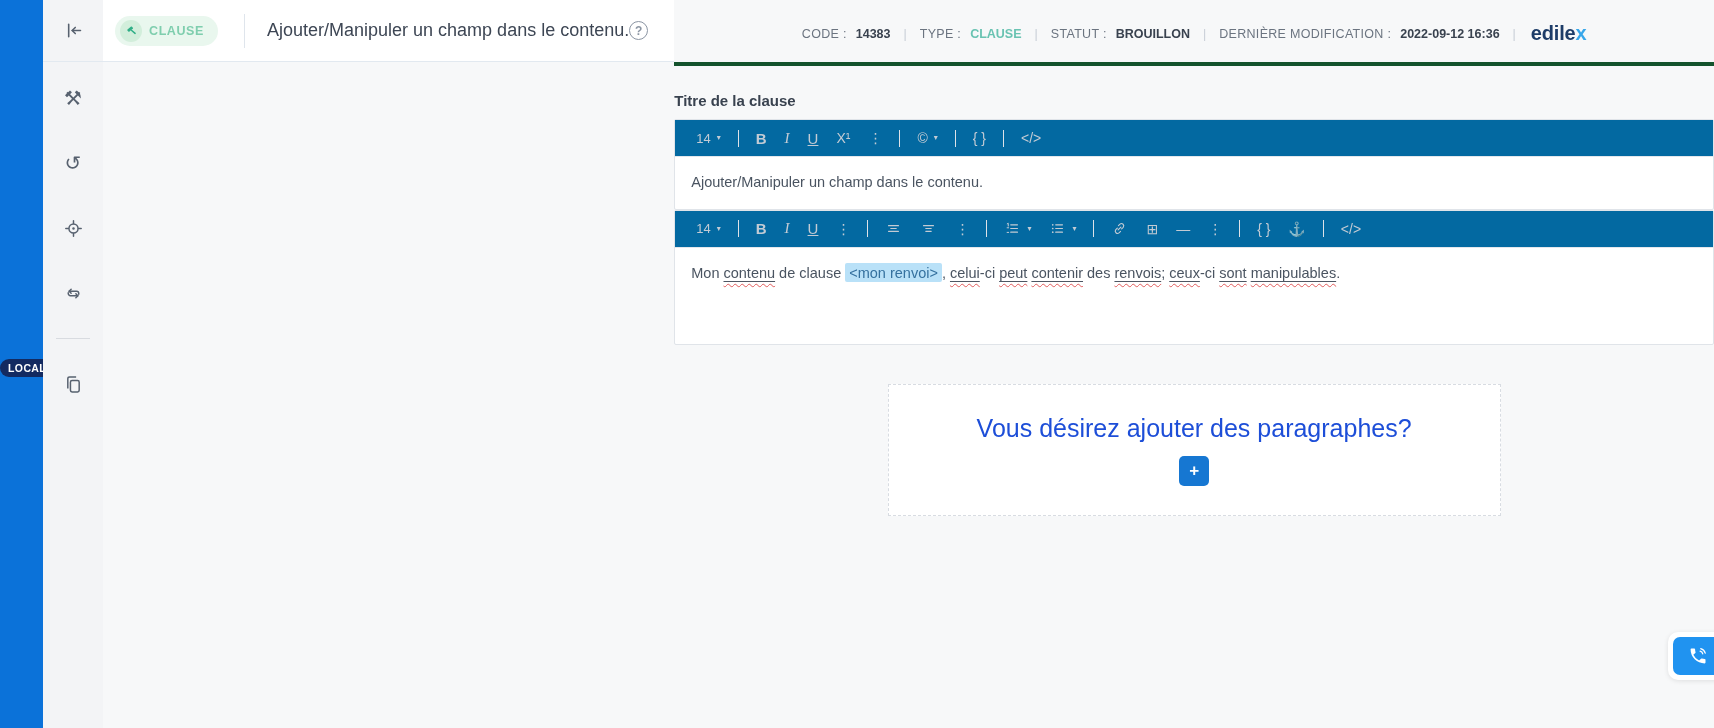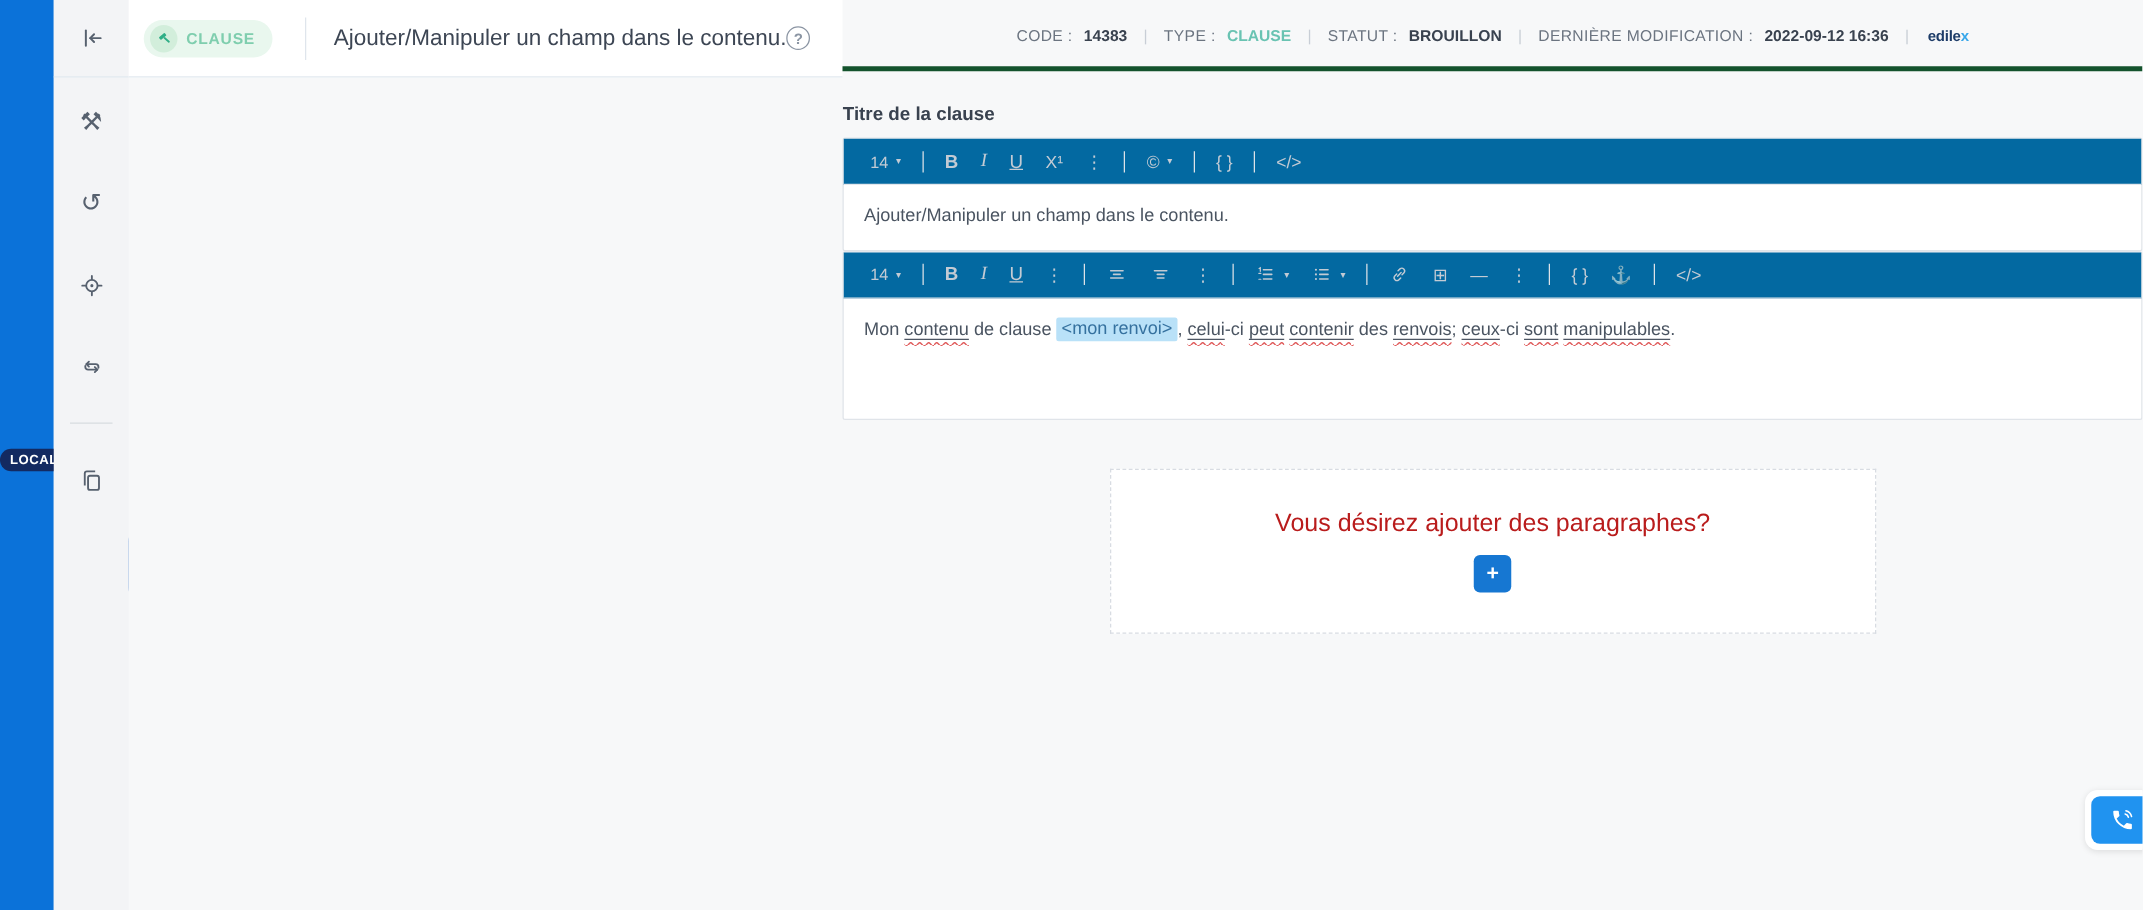--- a/index.html
+++ b/index.html
@@ -36,42 +36,42 @@
   .page-title{font-size:18px;font-weight:400;color:#3d4654;margin-left:22px;white-space:nowrap}
   .help-btn{margin-left:auto;width:19px;height:19px;border-radius:50%;border:1.5px solid #8b95a3;color:#8b95a3;font-size:12px;font-weight:700;display:flex;align-items:center;justify-content:center;background:#fff;cursor:pointer;flex-shrink:0}
 
   
   .content{width:1267px;margin:0 auto;flex:1}
   .meta{display:flex;align-items:center;justify-content:center;gap:9px;padding:22px 0 17px;border-bottom:4px solid #14532d;font-size:12.5px;color:#6b7480;white-space:nowrap}
   .mlabel{letter-spacing:.3px}
   .mvalue{font-weight:700;color:#39424f}
   .mvalue.teal{color:#69c3b2}
   .msep{color:#c8ced6;margin:0 4px}
-  .brand{font-size:12px;font-weight:800;color:#1d3c68;letter-spacing:-.2px;margin-left:2px}
+  .brand{font-size:20px;font-weight:800;color:#1d3c68;letter-spacing:-.2px;margin-left:2px}
   .brand-x{color:#38a7ea;font-weight:800}
 
   section h2{margin:26px 0 10px;font-size:15px;font-weight:700;color:#39424f}
   .editor{border:1px solid #e0e4e9;border-radius:2px;background:#fff}
   .toolbar{height:37px;background:#0369a1;border-bottom:1px solid #e3e7ec;display:flex;align-items:center;padding:0 12px;color:#c3cbd4}
   .titem{display:flex;align-items:center;padding:0 9px;font-size:14px;cursor:pointer;user-select:none;line-height:1}
   .titem .icon,.titem .icon svg{width:17px;height:17px;display:block}
   .titem.fsize{font-size:13px}
   .titem.bold{font-weight:700;font-size:15px}
   .titem.italic{font-style:italic;font-family:"Liberation Serif",serif;font-size:15px}
   .titem.underline{text-decoration:underline;font-size:15px}
   .caret{font-size:8px;margin-left:6px;color:#c3cbd4}
   .tsep{width:1px;height:17px;background:#dde2e8;margin:0 8px;flex-shrink:0}
   .edit-area{padding:15px 16px;font-size:14.5px;color:#4a5461;line-height:1.5;min-height:48px;cursor:text}
   .edit-area.tall{min-height:96px}
   .field-chip{background:#b9e1f8;color:#35719f;padding:1.5px 4px;border-radius:2px;cursor:pointer}
   .miss{text-decoration:underline solid #4d5663;text-decoration-thickness:1px;text-underline-offset:2.5px}
   .miss .wavy{text-decoration:underline wavy #e05c5c;text-decoration-thickness:1px;text-underline-offset:5px}
 
   .para-box{margin:39px auto 0;width:613px;height:132px;background:#fff;border:1px dashed #d8dce2;display:flex;flex-direction:column;align-items:center;justify-content:center}
-  .para-q{font-size:20px;color:#b91c1c}
+  .para-q{font-size:25px;color:#1d4ed8}
   .add-btn{margin-top:13px;width:30px;height:30px;border:none;border-radius:5px;background:#1677d2;color:#fff;font-size:17px;font-weight:700;display:flex;align-items:center;justify-content:center;cursor:pointer;line-height:1}
 
   .phone-wrap{position:absolute;top:632px;right:-14px;background:#fff;border-radius:10px;padding:5px;box-shadow:0 1px 5px rgba(0,0,0,.10)}
   .phone-btn{width:50px;height:38px;border:none;border-radius:7px;background:#2093f0;color:#fff;display:flex;align-items:center;justify-content:center;cursor:pointer}
   .phone-btn .icon,.phone-btn .icon svg{width:20px;height:20px;display:block}
 </style>
 </head>
 <body>
 
 <div class="app">

